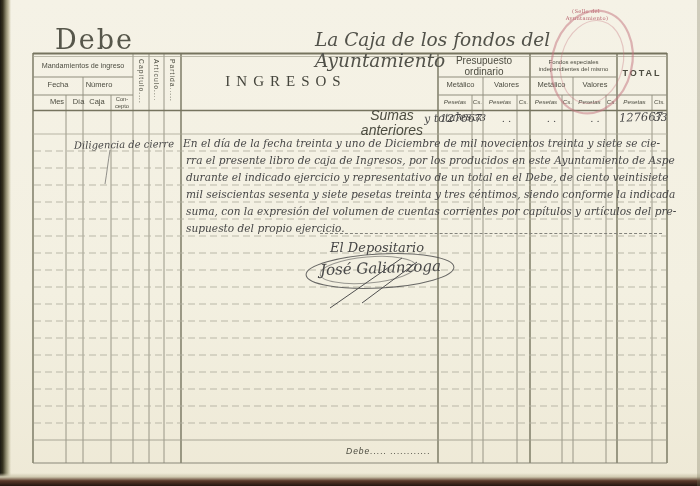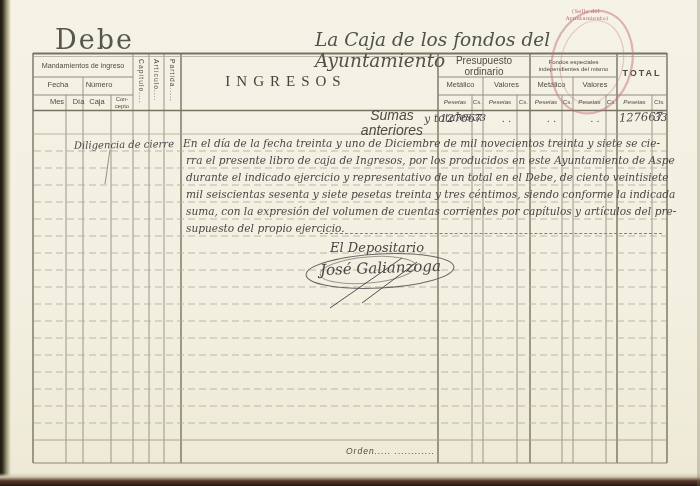--- a/index.html
+++ b/index.html
@@ -142,21 +142,21 @@
   <div class="hw" style="left:183px;top:137px;font-size:10.6px">En el día de la fecha treinta y uno de Diciembre de mil novecientos treinta y siete se cie-</div>
   <div class="hw" style="left:186px;top:154px;font-size:10.6px">rra el presente libro de caja de Ingresos, por los producidos en este Ayuntamiento de Aspe</div>
   <div class="hw" style="left:186px;top:188px;font-size:10.6px">mil seiscientas sesenta y siete pesetas treinta y tres céntimos, siendo conforme la indicada</div>
   <div class="hw" style="left:186px;top:171px;font-size:10.6px">durante el indicado ejercicio y representativo de un total en el Debe, de ciento veintisiete</div>
   <div class="hw" style="left:186px;top:222px;font-size:10.6px">supuesto del propio ejercicio.</div>
   <div class="hw" style="left:186px;top:205px;font-size:10.6px">suma, con la expresión del volumen de cuentas corrientes por capítulos y artículos del pre-</div>
   <div class="dashfill" style="left:320px;top:233px;width:342px"></div>
   <div class="hw" style="left:330px;top:240px;font-size:13px">El Depositario</div>
   <div class="hw" style="left:320px;top:259px;font-size:15px;transform:rotate(-2deg)">José Galianzoga</div>
 
-  <div class="c it" style="left:346px;top:445px;width:100px;height:14px;justify-content:flex-start;font-size:8.5px;letter-spacing:1px">Orden..... ............</div>
+  <div class="c it" style="left:346px;top:445px;width:100px;height:14px;justify-content:flex-start;font-size:8.5px;letter-spacing:1px">Debe..... ............</div>
 
   <svg class="abs" width="700" height="486" style="left:0;top:0;z-index:7;pointer-events:none">
     <g fill="none" stroke="#c4737e" opacity="0.5">
       <ellipse cx="592" cy="62" rx="40" ry="52" transform="rotate(14 592 62)" stroke-width="2.2"></ellipse>
       <ellipse cx="592" cy="62" rx="31" ry="42" transform="rotate(14 592 62)" stroke-width="1.2" opacity="0.7"></ellipse>
     </g>
     <g fill="none" stroke="#4f4f4f" stroke-width="1">
       <ellipse cx="380" cy="271" rx="74" ry="17" transform="rotate(-3 380 271)" opacity="0.85"></ellipse>
       <ellipse cx="368" cy="270" rx="48" ry="13" transform="rotate(-5 368 270)" opacity="0.55"></ellipse>
       <path d="M402 258 L330 308"></path>

